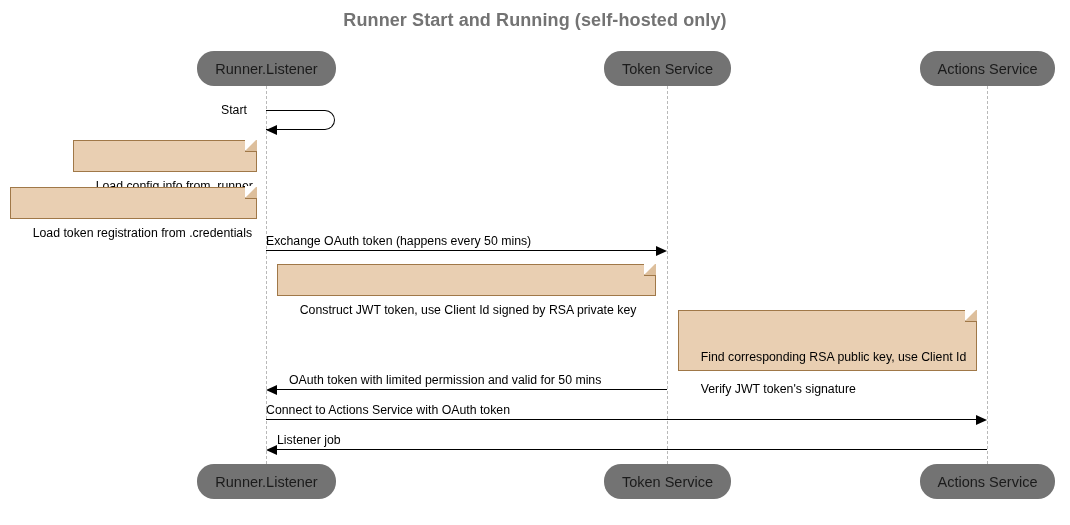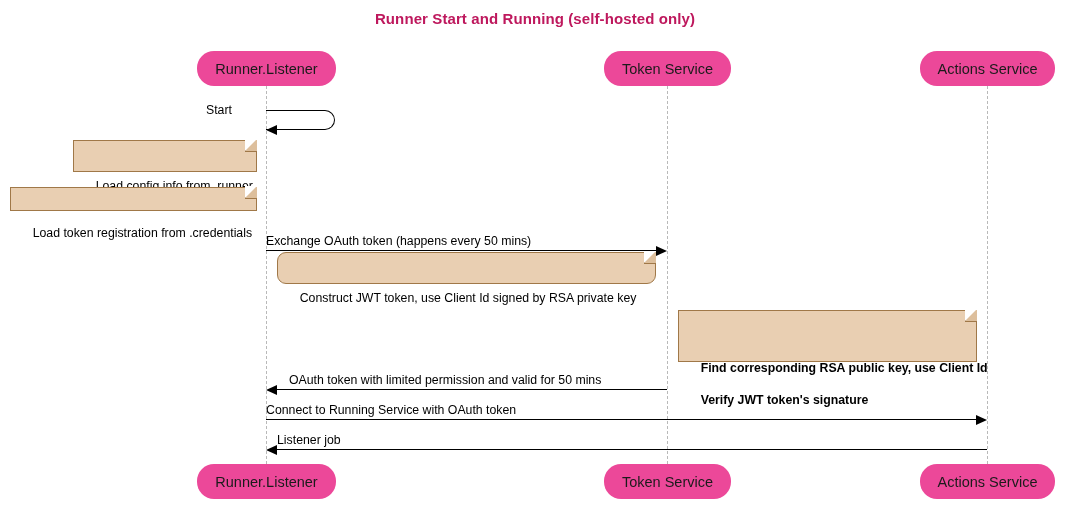--- a/index.html
+++ b/index.html
@@ -20,36 +20,36 @@
     left: 0; top: 0;
     width: 1070px;
     height: 525px;
   }
   .diagram-title {
     position: absolute;
     left: 0;
     top: 10px;
     width: 1070px;
     text-align: center;
-    font-size: 15px;
+    font-size: 18px;
     font-weight: bold;
-    color: #be185d;
+    color: #737373;
     letter-spacing: 0.1px;
   }
   
   .lifeline {
     position: absolute;
     width: 0;
     border-left: 1px dashed #b9b9b9;
   }
   
   .participant {
     position: absolute;
     height: 35px;
-    background: #ec4899;
+    background: #737373;
     border-radius: 17px;
     display: flex;
     align-items: center;
     justify-content: center;
     font-size: 14.5px;
     color: #1b1b1b;
     box-sizing: border-box;
     white-space: nowrap;
   }
   
@@ -140,58 +140,58 @@
   <div class="participant" style="left:197px; top:51px; width:139px;">
     <span>Runner.Listener</span>
   </div>
   <div class="participant" style="left:604px; top:51px; width:127px;">
     <span>Token Service</span>
   </div>
   <div class="participant" style="left:920px; top:51px; width:135px;">
     <span>Actions Service</span>
   </div>
 
-  <div class="msg-label" style="left:206px; top:103px; width:56px; text-align:left;">Start</div>
+  <div class="msg-label" style="left:206px; top:103px; width:56px; text-align:center;">Start</div>
   <div class="selfloop" style="left:266px; top:110px; width:70px; height:20px;">
     <div class="seg-top" style="left:0px; top:0px; width:58px;"></div>
     <div class="seg-curve" style="left:56px; top:0px; width:13px; height:20px;"></div>
     <div class="seg-bottom" style="left:0px; top:19px; width:58px;"></div>
     <div class="arrowhead left" style="left:0px; top:14.5px;"></div>
   </div>
 
   <div class="note" style="left:73px; top:140px; width:184px; height:32px;">
     <div class="dogear"></div>
     <span>Load config info from .runner</span>
   </div>
 
-  <div class="note" style="left:10px; top:187px; width:247px; height:24px;">
+  <div class="note" style="left:10px; top:187px; width:247px; height:32px;">
     <div class="dogear"></div>
     <span>Load token registration from .credentials</span>
   </div>
 
   <div class="msg-label" style="left:266px; top:234px; width:401px;">Exchange OAuth token (happens every 50 mins)</div>
   <div class="msg-line" style="left:266px; top:250px; width:390px;"></div>
   <div class="arrowhead right" style="left:656px; top:245.5px;"></div>
 
-  <div class="note" style="left:277px; top:252px; width:379px; height:32px;border-radius:9px;">
+  <div class="note" style="left:277px; top:264px; width:379px; height:32px;">
     <div class="dogear"></div>
     <span>Construct JWT token, use Client Id signed by RSA private key</span>
   </div>
 
-  <div class="note" style="left:678px; top:310px; width:299px; height:52px; padding-top:17px;font-weight:bold;">
+  <div class="note" style="left:678px; top:310px; width:299px; height:61px; padding-top:6px;">
     <div class="dogear"></div>
     <span>Find corresponding RSA public key, use Client Id</span><br>
     <span>Verify JWT token's signature</span>
   </div>
 
   <div class="msg-label" style="left:289px; top:373px; width:390px;">OAuth token with limited permission and valid for 50 mins</div>
   <div class="msg-line" style="left:277px; top:389px; width:390px;"></div>
   <div class="arrowhead left" style="left:266px; top:384.5px;"></div>
 
-  <div class="msg-label" style="left:266px; top:403px; width:721px;">Connect to Running Service with OAuth token</div>
+  <div class="msg-label" style="left:266px; top:403px; width:721px;">Connect to Actions Service with OAuth token</div>
   <div class="msg-line" style="left:266px; top:419px; width:710px;"></div>
   <div class="arrowhead right" style="left:976px; top:414.5px;"></div>
 
   <div class="msg-label" style="left:277px; top:433px; width:710px;">Listener job</div>
   <div class="msg-line" style="left:277px; top:449px; width:710px;"></div>
   <div class="arrowhead left" style="left:266px; top:444.5px;"></div>
 
   <div class="participant" style="left:197px; top:464px; width:139px;">
     <span>Runner.Listener</span>
   </div>

